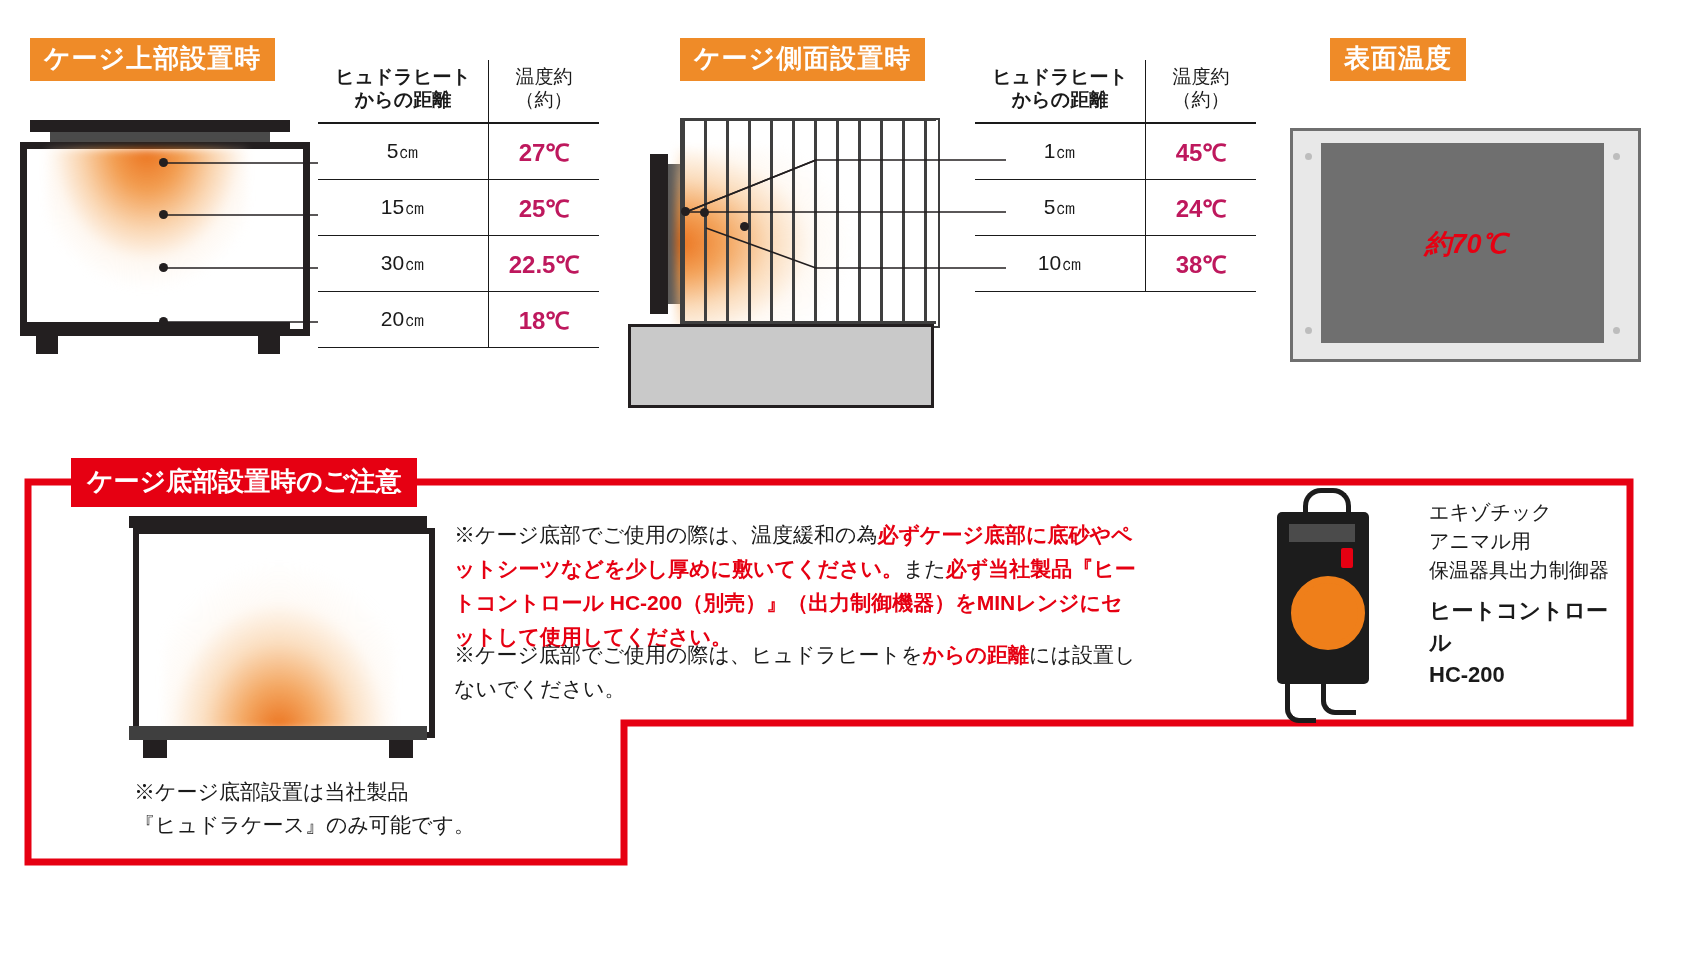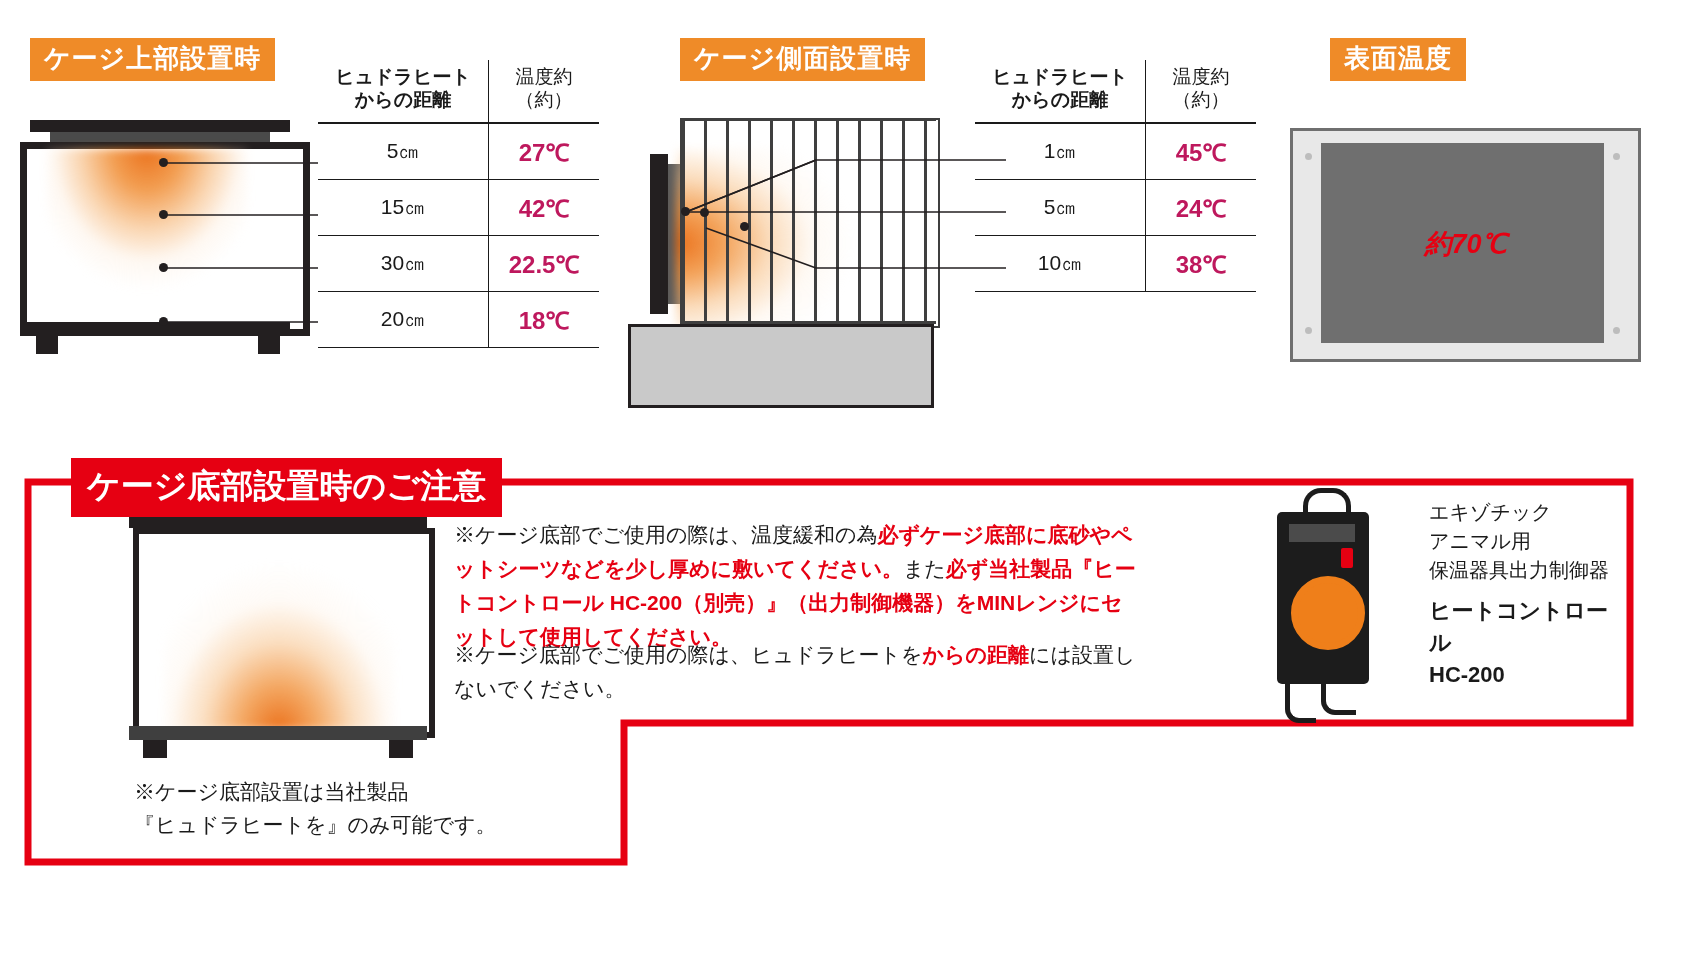--- a/index.html
+++ b/index.html
@@ -157,21 +157,21 @@
     position: absolute;
     left: 24px; top: 478px;
     width: 1610px; height: 388px;
   }
   #caution-chip {
     position: absolute;
     left: 47px; top: -20px;
     background: #e60012;
     color: #ffffff;
     font-weight: bold;
-    font-size: 33px;
+    font-size: 26px;
     padding: 6px 16px 8px 16px;
     white-space: nowrap;
     z-index: 3;
   }
   .note-text {
     position: absolute;
     font-size: 21px;
     line-height: 1.62;
     color: #1a1a1a;
   }
@@ -265,21 +265,21 @@
         <span>からの距離</span>
       </td>
       <td class="hdr right">温度約（約）</td>
     </tr>
     <tr>
       <td class="dist">5㎝</td>
       <td class="temp">27℃</td>
     </tr>
     <tr>
       <td class="dist">15㎝</td>
-      <td class="temp">42℃</td>
+      <td class="temp">25℃</td>
     </tr>
     <tr>
       <td class="dist">30㎝</td>
       <td class="temp">22.5℃</td>
     </tr>
     <tr>
       <td class="dist">20㎝</td>
       <td class="temp">18℃</td>
     </tr>
   </tbody>
@@ -374,21 +374,21 @@
                 rgba(253,232,210,0.2) 76%,
                 rgba(255,255,255,0) 100%); filter: blur(4px);"></div>
       </div>
       <div class="abs" style="left:0px; top:210px; width:298px; height:14px; background:#3f3f3f;"></div>
       <div class="abs" style="left:14px; top:224px; width:24px; height:18px; background:#231f20;"></div>
       <div class="abs" style="left:260px; top:224px; width:24px; height:18px; background:#231f20;"></div>
     </div>
 
     <div class="cap" style="left:110px; top:298px; width:400px;">
       <span>※ケージ底部設置は当社製品</span><br>
-      <span>『ヒュドラヒートを』のみ可能です。</span>
+      <span>『ヒュドラケース』のみ可能です。</span>
     </div>
 
     <div class="note-text" style="left:430px; top:40px; width:690px;">
       <span>※ケージ底部でご使用の際は、温度緩和の為</span><b>必ずケージ底部に底砂やペットシーツなどを少し厚めに敷いてください。</b><span>また</span><b>必ず当社製品『ヒートコントロール HC-200（別売）』（出力制御機器）をMINレンジにセットして使用してください。</b>
     </div>
 
     <div class="note-text" style="left:430px; top:160px; width:690px;">
       <span>※ケージ底部でご使用の際は、ヒュドラヒートを</span><b>からの距離</b><span>には設置しないでください。</span>
     </div>
 

